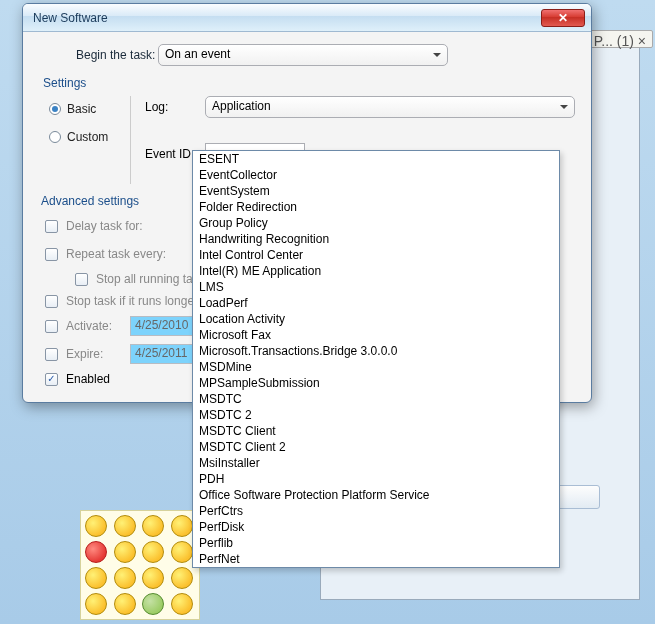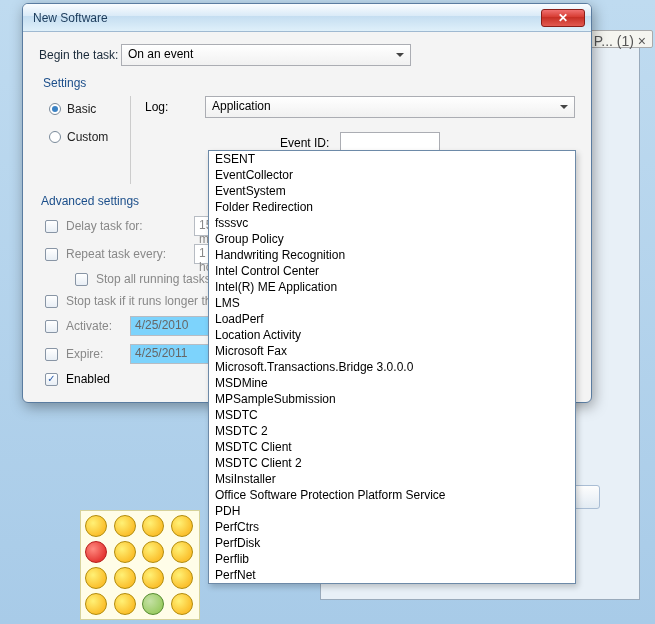--- a/index.html
+++ b/index.html
@@ -11,43 +11,43 @@
   .emoji { width: 22px; height: 22px; border-radius: 50%; background: radial-gradient(circle at 35% 35%, #fff176, #fbc02d 70%); border: 1px solid #b28b0a; display: flex; align-items: center; justify-content: center; font-size: 10px; }
   .emoji.red { background: radial-gradient(circle at 35% 35%, #ff8a80, #e53935 70%); border-color: #b71c1c; }
   .emoji.green { background: radial-gradient(circle at 35% 35%, #c5e1a5, #9ccc65 70%); border-color: #558b2f; }
 
   .dialog { position: absolute; left: 22px; top: 3px; width: 570px; background: #f4f4f4; border: 1px solid #5a7ca0; border-radius: 6px; box-shadow: 2px 4px 14px rgba(0,0,0,.35); overflow: visible; }
   .titlebar { height: 28px; background: linear-gradient(#fafdff, #d9eaf7 45%, #c5def1 46%, #dff0fa); border-bottom: 1px solid #9fb9d1; display: flex; align-items: center; padding: 0 6px 0 10px; border-radius: 5px 5px 0 0; }
   .titlebar .title { flex: 1; color: #1a3a5a; }
   .close-btn { width: 44px; height: 18px; background: linear-gradient(#f07070, #d63a30 45%, #c72f25 46%, #e25a50); border: 1px solid #8a1e18; border-radius: 3px; display: flex; align-items: center; justify-content: center; color: #fff; font-weight: bold; font-size: 11px; cursor: pointer; }
   .body { padding: 12px 16px 16px 16px; }
   .row { display: flex; align-items: center; margin-bottom: 10px; }
-  .lbl { width: 82px; color: #1a2a3a; }
-  .select, .input { height: 22px; border: 1px solid #abadb3; background: linear-gradient(#fff,#f1f1f1); padding: 2px 20px 2px 6px; position: relative; border-radius: 0; }
+  .lbl { width: 82px; color: #1a2a3a; margin-left: 37px; }
+  .select, .input { height: 22px; border: 1px solid #abadb3; background: linear-gradient(#fff,#f1f1f1); padding: 2px 20px 2px 6px; position: relative; border-radius: 5px; }
   .select::after { content: ""; position: absolute; right: 6px; top: 8px; border: 4px solid transparent; border-top-color: #444; }
   .select.wide { width: 290px; }
   .select.full { width: 370px; }
   .settings-title { color: #1b4e8a; margin: 4px 0 6px 4px; }
   .settings-panel { display: flex; margin-bottom: 10px; }
   .radio-col { width: 110px; padding-left: 10px; border-right: 1px solid #ccc; display: flex; flex-direction: column; gap: 14px; padding-top: 6px; padding-bottom: 40px; }
   .radio { display: flex; align-items: center; gap: 6px; color: #222; cursor: pointer; }
   .radio .dot { width: 12px; height: 12px; border: 1px solid #7a8a9a; border-radius: 50%; background: #fff; display: flex; align-items: center; justify-content: center; }
   .radio .dot.inner::after { content: ""; width: 6px; height: 6px; border-radius: 50%; background: #3b82c4; }
-  .field-col { flex: 1; padding-left: 14px; display: flex; flex-direction: column; gap: 14px; align-items: center; }
+  .field-col { flex: 1; padding-left: 14px; display: flex; flex-direction: column; gap: 25px; }
   .adv-title { color: #1b4e8a; margin: 6px 0 8px 2px; }
   .adv { display: flex; flex-direction: column; gap: 8px; padding-left: 6px; }
   .check-row { display: flex; align-items: center; gap: 8px; }
   .chk { width: 13px; height: 13px; border: 1px solid #8895a5; background: linear-gradient(#fff,#e8eef5); border-radius: 2px; display: flex; align-items: center; justify-content: center; color: #2a5caa; font-size: 10px; line-height: 1; }
   .chk.checked::after { content: "✓"; }
   .gray { color: #888; }
   .mini-input { width: 56px; height: 20px; border: 1px solid #b7bcc3; background: #fff; padding: 1px 16px 1px 4px; position: relative; }
   .mini-input::after { content: ""; position: absolute; right: 4px; top: 7px; border: 3px solid transparent; border-top-color: #777; }
   .date-input { width: 90px; height: 20px; border: 1px solid #b7bcc3; background: #7dd3fc; padding: 1px 16px 1px 4px; position: relative; color: #666; }
   .date-input::after { content: ""; position: absolute; right: 4px; top: 7px; border: 3px solid transparent; border-top-color: #777; }
-  .dropdown-list { position: absolute; left: 208px; top: 150px; width: 368px; max-height: 460px; background: #fff; border: 1px solid #6d8aa8; overflow-y: auto; z-index: 50; box-shadow: 2px 3px 6px rgba(0,0,0,.2); }
+  .dropdown-list { position: absolute; left: 192px; top: 150px; width: 368px; max-height: 460px; background: #fff; border: 1px solid #6d8aa8; overflow-y: auto; z-index: 50; box-shadow: 2px 3px 6px rgba(0,0,0,.2); }
   .dropdown-list div { padding: 1px 6px; white-space: nowrap; color: #000; cursor: pointer; }
   .source-select { width: 370px; height: 22px; border: 1px solid #6d8aa8; background: #fff; position: relative; }
   .source-select .arrow { position: absolute; right: 1px; top: 1px; width: 17px; height: 18px; background: linear-gradient(#e8f1fb,#cfe3f6); border-left: 1px solid #a7bed6; display:flex; align-items:center; justify-content:center; }
   .source-select .arrow::after { content: ""; border: 4px solid transparent; border-top-color: #355d85; margin-top:3px; }
   .ev-input { width: 100px; height: 22px; border: 1px solid #abadb3; background: #fff; padding: 2px 6px; }
   .btn-ghost { position: absolute; right: 30px; bottom: -6px; width: 60px; height: 24px; border: 1px solid #a9bdd4; background: linear-gradient(#fdfdfd,#e2ebf3); border-radius: 3px; }
 </style>
 </head>
 <body>
 
@@ -152,37 +152,36 @@
       </div>
     </div>
   </div>
 </div>
 
 <div class="dropdown-list" id="source-list">
     <div>ESENT</div>
     <div>EventCollector</div>
     <div>EventSystem</div>
     <div>Folder Redirection</div>
-    <div>fsssvc</div>
     <div>Group Policy</div>
     <div>Handwriting Recognition</div>
     <div>Intel Control Center</div>
     <div>Intel(R) ME Application</div>
     <div>LMS</div>
     <div>LoadPerf</div>
     <div>Location Activity</div>
     <div>Microsoft Fax</div>
     <div>Microsoft.Transactions.Bridge 3.0.0.0</div>
     <div>MSDMine</div>
     <div>MPSampleSubmission</div>
     <div>MSDTC</div>
     <div>MSDTC 2</div>
     <div>MSDTC Client</div>
     <div>MSDTC Client 2</div>
     <div>MsiInstaller</div>
+    <div>PDH</div>
     <div>Office Software Protection Platform Service</div>
-    <div>PDH</div>
     <div>PerfCtrs</div>
     <div>PerfDisk</div>
     <div>Perflib</div>
     <div>PerfNet</div>
   </div>
 <div class="btn-ghost" style="position:absolute; left:540px; top:485px;"></div>
 
 </body></html>

